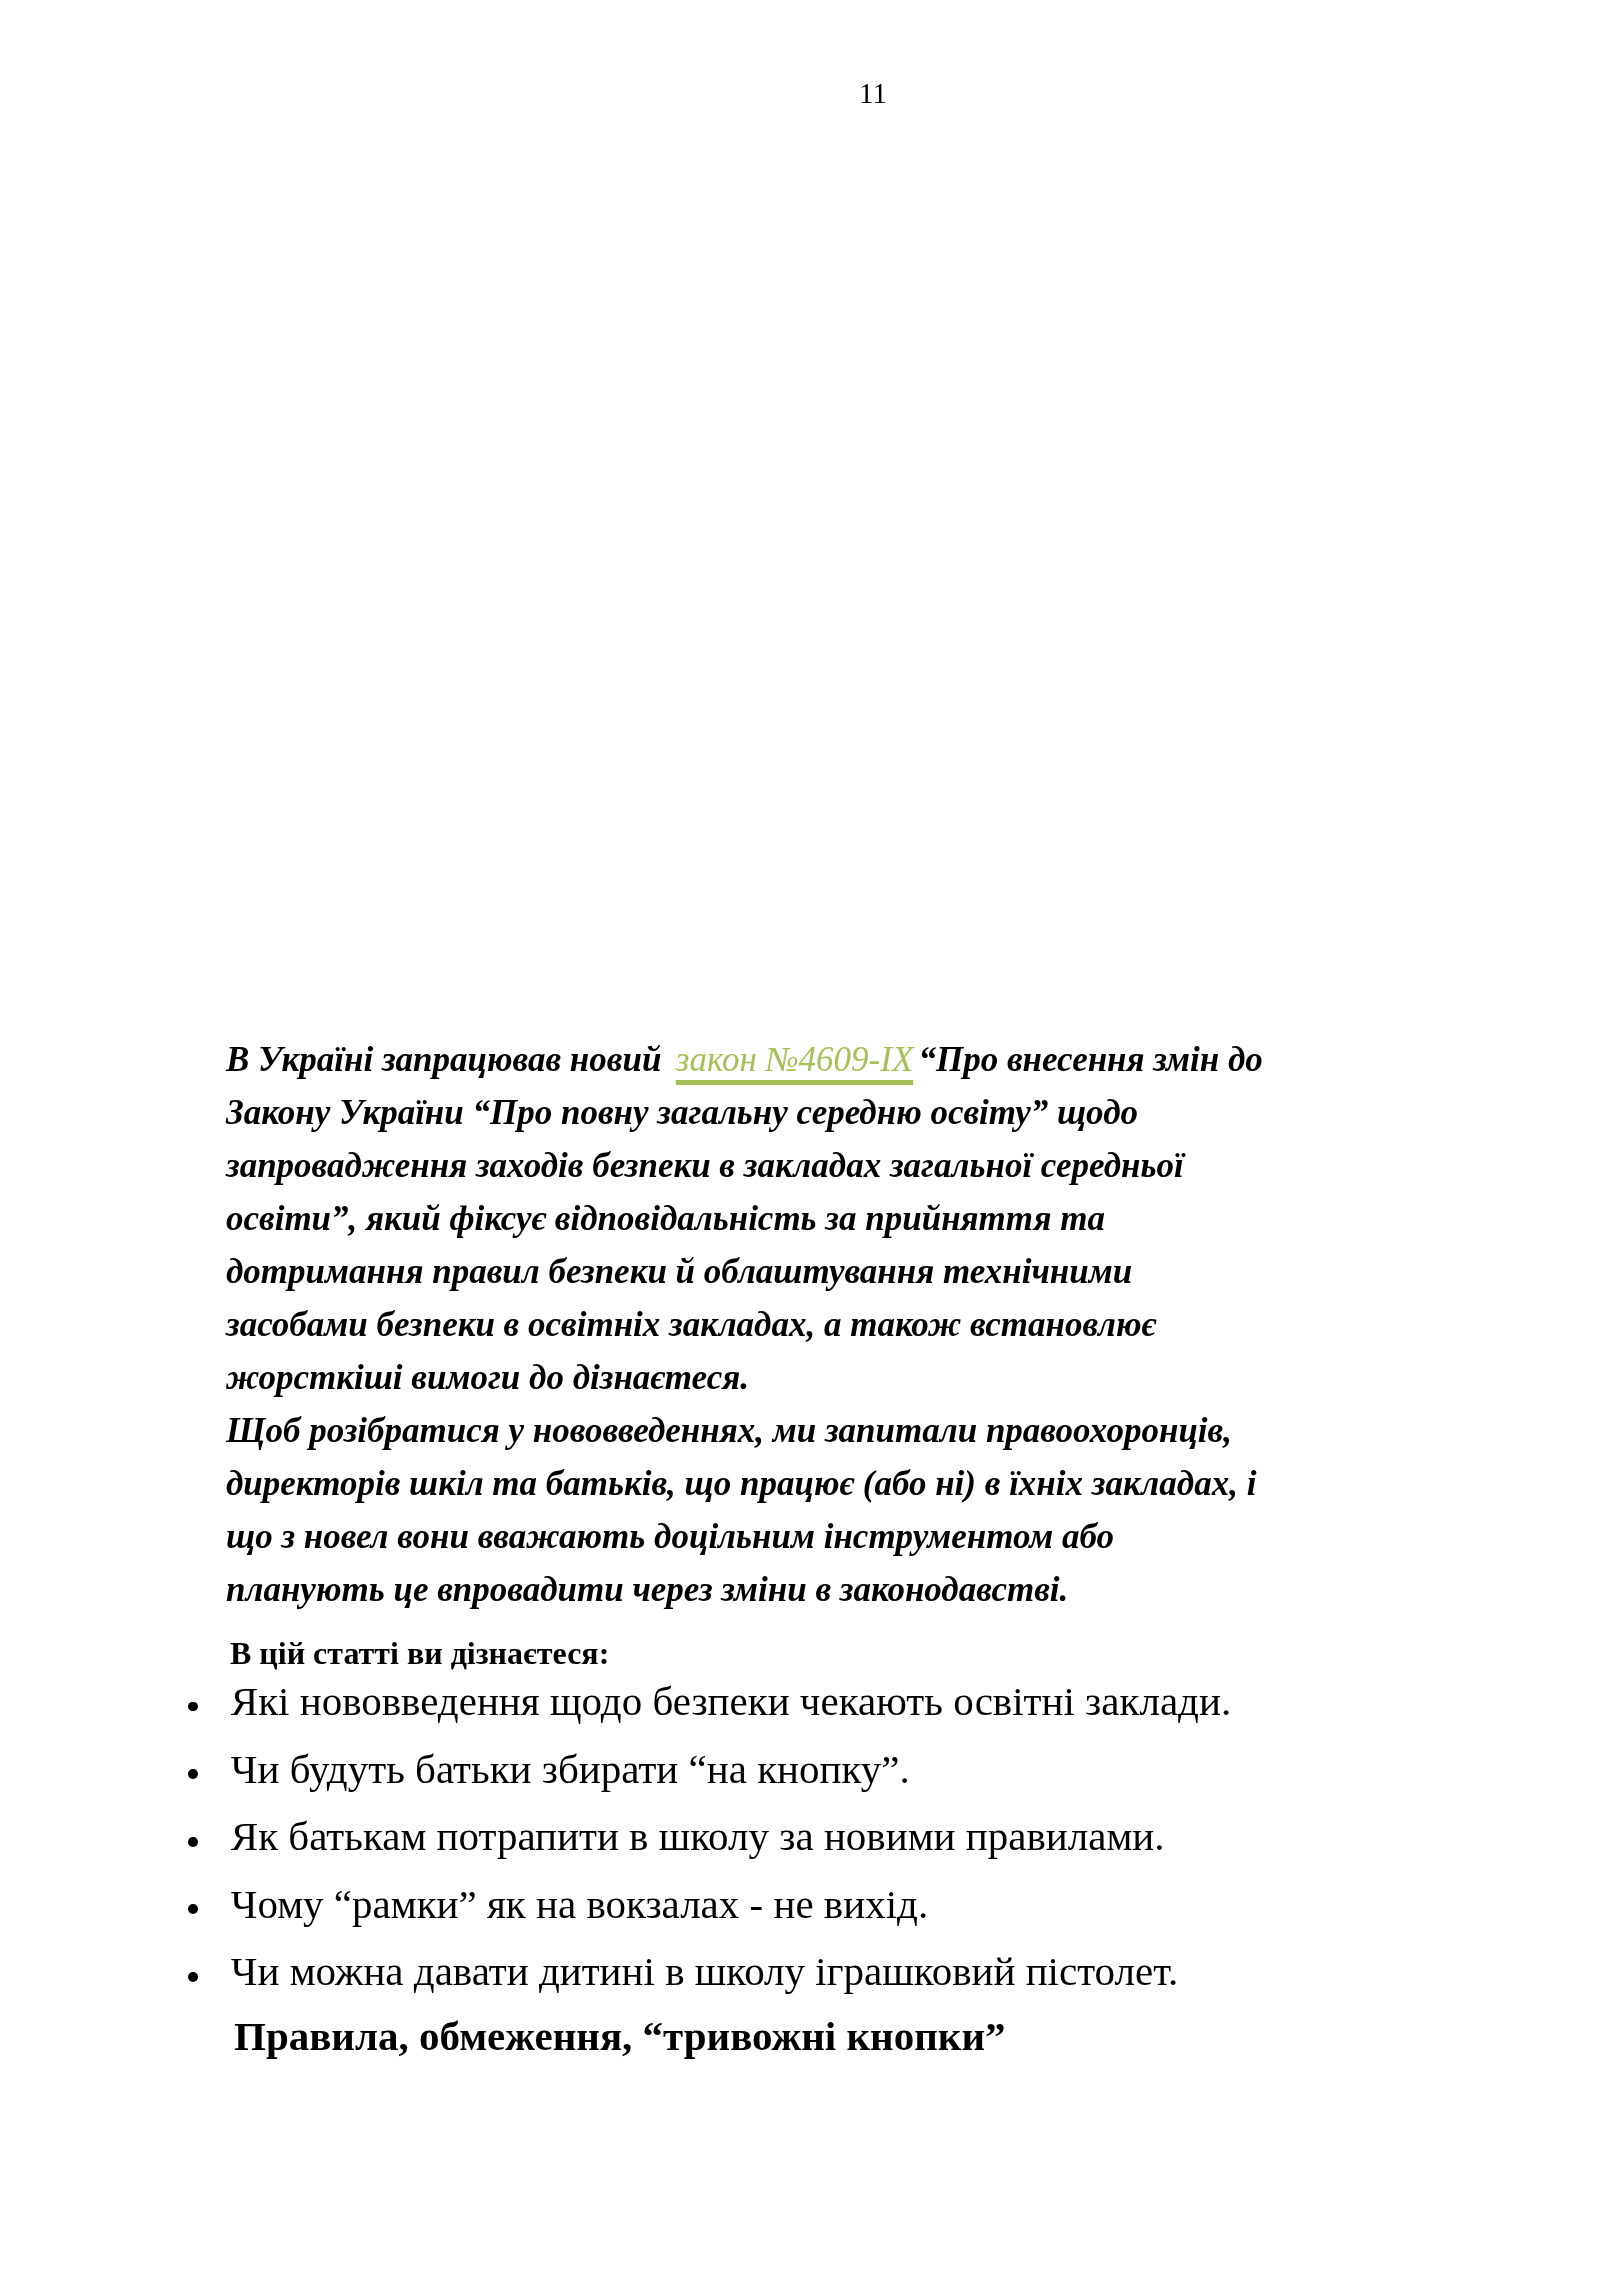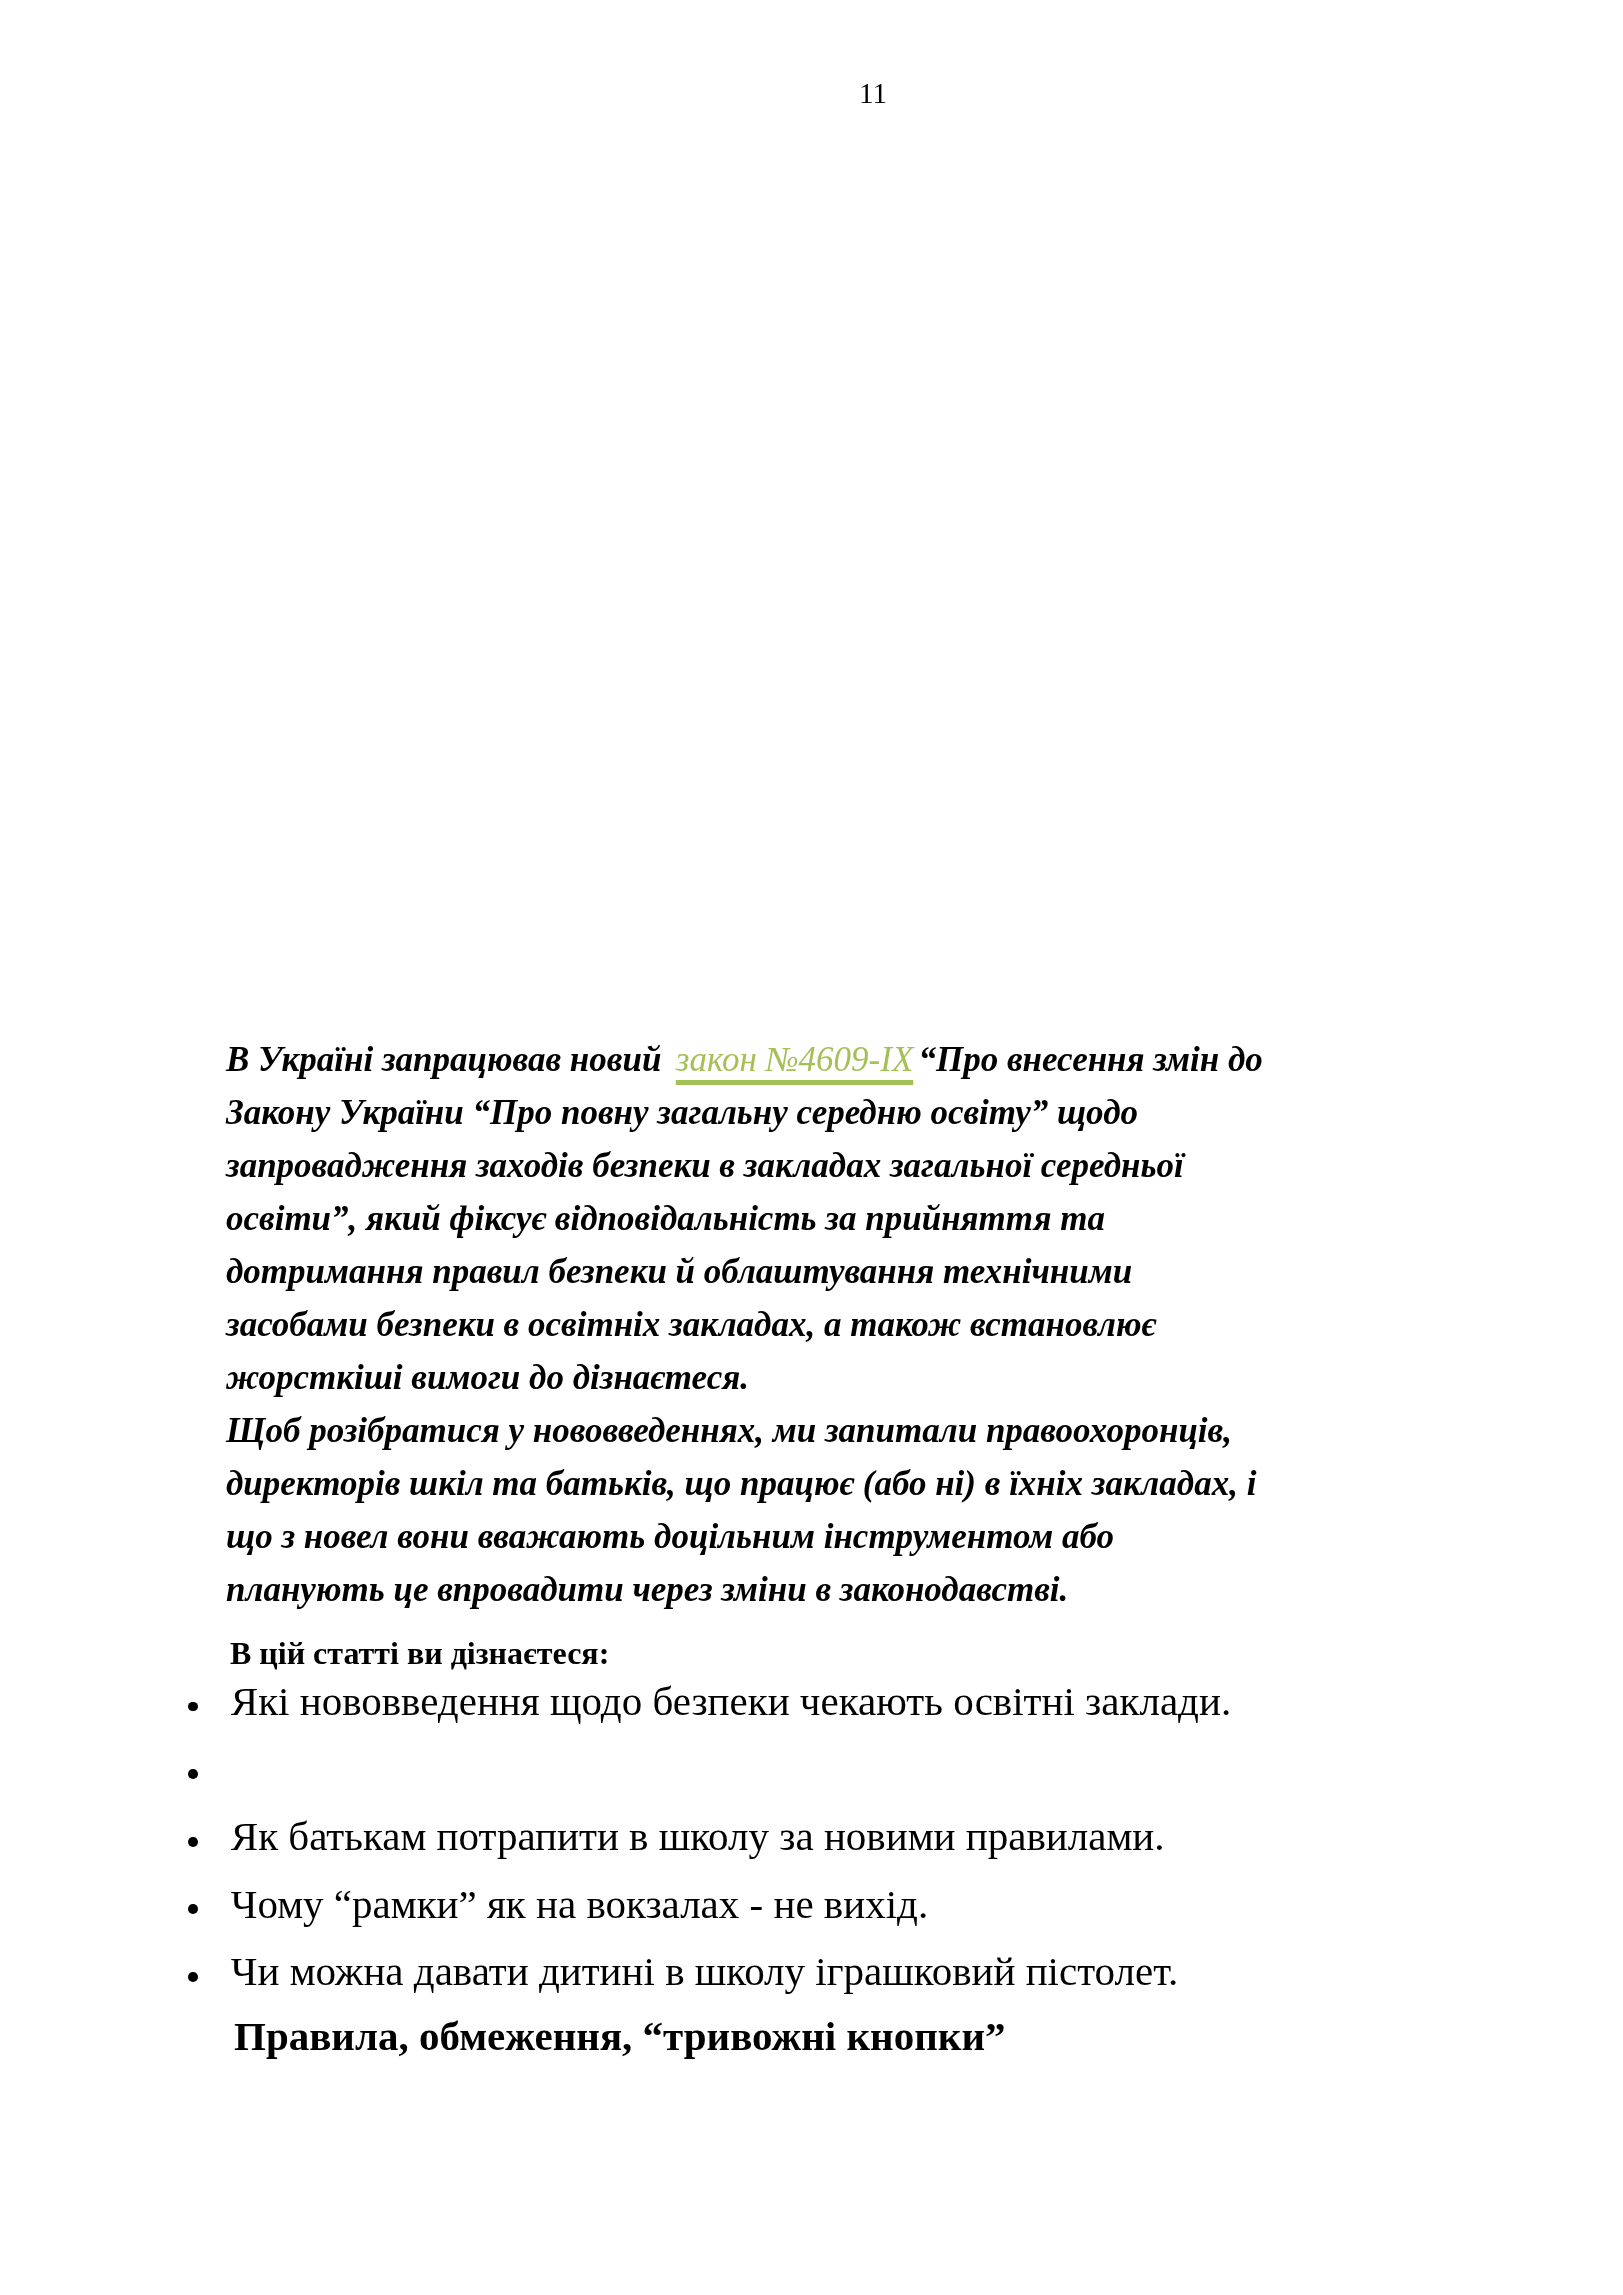--- a/index.html
+++ b/index.html
@@ -114,20 +114,21 @@
 
   <div class="list-heading">В цій статті ви дізнаєтеся:</div>
 
   <div class="bullet-list">
     <div class="bullet-item">
       <span class="bullet-dot"></span>
       <span class="bullet-text">Які нововведення щодо безпеки чекають освітні заклади.</span>
     </div>
     <div class="bullet-item">
       <span class="bullet-dot"></span>
+      <span class="bullet-text">Чи будуть батьки збирати “на кнопку”.</span>
     </div>
     <div class="bullet-item">
       <span class="bullet-dot"></span>
       <span class="bullet-text">Як батькам потрапити в школу за новими правилами.</span>
     </div>
     <div class="bullet-item">
       <span class="bullet-dot"></span>
       <span class="bullet-text">Чому “рамки” як на вокзалах - не вихід.</span>
     </div>
     <div class="bullet-item">

